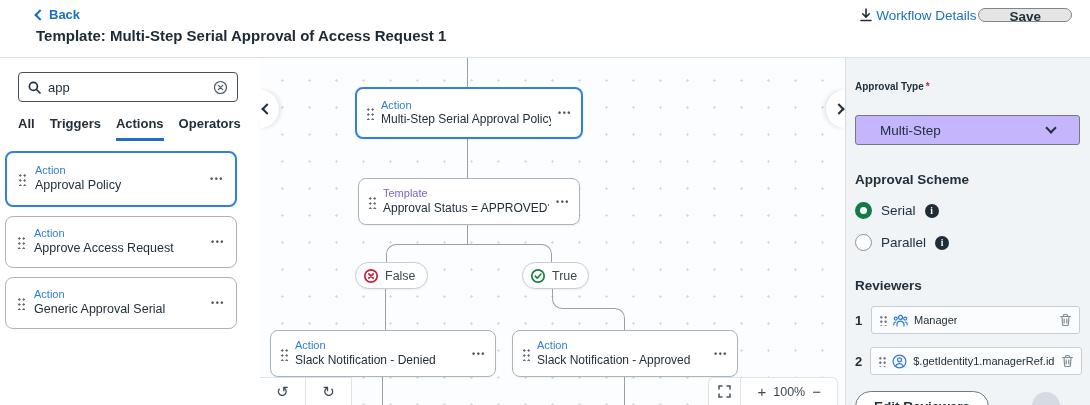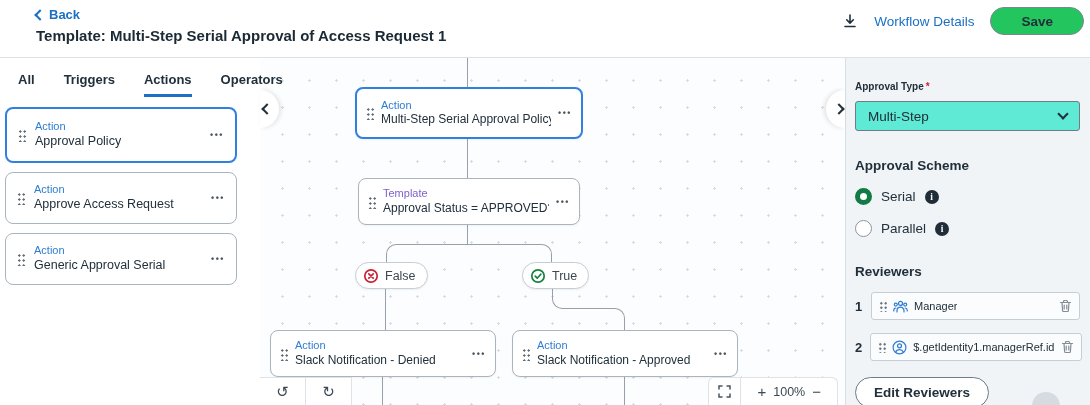--- a/index.html
+++ b/index.html
@@ -4,24 +4,24 @@
 <style>
   * { margin:0; padding:0; box-sizing:border-box; }
   html,body { width:1090px; height:405px; overflow:hidden; background:#fff;
     font-family:"Liberation Sans","DejaVu Sans",sans-serif; color:#21303b; }
 
   
   .header { position:relative; height:58px; background:#fff; border-bottom:1px solid #dbe1e6; }
   .back { position:absolute; left:36px; top:7px; display:flex; align-items:center; gap:5px;
     color:#1a70c2; font-weight:bold; font-size:13px; cursor:pointer; }
   .title { position:absolute; left:36px; top:27px; font-size:15px; font-weight:bold; color:#1b2a35; }
-  .header-actions { position:absolute; right:6px; top:7px; display:flex; align-items:center; gap:16px; }
+  .header-actions { position:absolute; right:18px; top:7px; display:flex; align-items:center; gap:2px; }
   .wf-link { color:#1a70c2; font-size:13.5px; cursor:pointer; }
-  .btn-save { height:28px; padding:0 30px; border:1px solid #7b8791; border-radius:16px;
-    background:#22c55e; font-weight:bold; font-size:13.5px; color:#21303b; cursor:pointer;
+  .btn-save { height:14px; padding:0 30px; border:1px solid #7b8791; border-radius:16px;
+    background:#e5e5e5; font-weight:bold; font-size:13.5px; color:#21303b; cursor:pointer;
     font-family:inherit; }
   .btn-test { height:31px; padding:0 20px; border:none; border-radius:16px;
     background:#fbe38f; font-weight:bold; font-size:13.5px; color:#fff; cursor:default;
     font-family:inherit; }
   .icon-btn { display:inline-flex; align-items:center; cursor:pointer; }
 
   
   .chev { display:inline-block; width:8px; height:8px; border:0 solid #21303b; }
   .chev-left  { border-left-width:2px; border-bottom-width:2px; transform:rotate(45deg); }
   .chev-right { border-top-width:2px; border-right-width:2px; transform:rotate(45deg); }
@@ -30,21 +30,21 @@
 
   
   .main { position:relative; display:flex; height:347px; }
 
   
   .sidebar { width:260px; background:#fff; position:relative; z-index:2; }
   .searchbox { margin:14px 20px 0 18px; width:220px; height:30px; border:1px solid #44505a;
     border-radius:4px; display:flex; align-items:center; padding:0 9px; gap:7px; background:#fff; }
   .searchbox input { border:none; outline:none; flex:1; font-size:13px; color:#21303b;
     font-family:inherit; min-width:0; background:transparent; }
-  .tabs { display:flex; gap:29px; margin:14px 18px 0 18px; }
+  .tabs { display:flex; gap:15px; margin:14px 18px 0 18px; }
   .tab { font-size:13px; font-weight:bold; color:#21303b; padding-bottom:7px; cursor:pointer;
     border-bottom:3px solid transparent; }
   .tab.active { border-bottom-color:#1f6fc4; }
   .cards { margin:10px 0 0 5px; width:232px; display:flex; flex-direction:column; gap:9px; }
   .card { background:#fff; border:1px solid #a9b4bd; border-radius:8px; height:52px;
     display:flex; align-items:center; padding:0 11px; gap:9px; cursor:pointer; }
   .card.selected { border:2px solid #2f80e0; height:56px; }
 
   .dots { width:8px; height:14px; flex:0 0 8px;
     background-image:radial-gradient(circle,#5f6b75 1.1px,transparent 1.3px);
@@ -95,23 +95,23 @@
   .collapse { position:absolute; top:32px; width:19px; height:38px; background:#fff; z-index:6;
     display:flex; align-items:center; justify-content:center; cursor:pointer; }
   .collapse.left  { left:260px; border-radius:0 19px 19px 0; box-shadow:2px 0 4px rgba(30,45,60,.12); }
   .collapse.right { left:826px; border-radius:19px 0 0 19px; box-shadow:-2px 0 4px rgba(30,45,60,.12); }
 
   
   .config { width:245px; background:#f1f4f6; border-left:1px solid #d8dee3; position:relative;
     padding:0 10px 0 9px; overflow:hidden; }
   .field-label { margin-top:23px; font-size:10px; font-weight:bold; color:#21303b; }
   .req { color:#cc2036; margin-left:2px; }
-  .select { margin-top:9px; height:30px; background:#5eead4; border:1px solid #6f7b85;
+  .select { margin-top:23px; height:30px; background:#c4b5fd; border:1px solid #6f7b85;
     border-radius:3px; display:flex; align-items:center; justify-content:space-between;
-    padding:0 12px; font-size:13.5px; cursor:pointer; }
+    padding:0 24px; font-size:13.5px; cursor:pointer; }
   .section-label { margin-top:27px; font-size:13.5px; font-weight:bold; color:#21303b; }
   .radio-row { display:flex; align-items:center; gap:9px; margin-top:15px; cursor:pointer; }
   .radio { width:17px; height:17px; border-radius:50%; background:#fff; border:1.5px solid #8a949d; flex:0 0 17px; }
   .radio.checked { border:5px solid #117a45; }
   .radio-label { font-size:13.5px; }
   .info { width:14px; height:14px; border-radius:50%; background:#1f2d38; color:#fff;
     font-size:9.5px; font-weight:bold; display:inline-flex; align-items:center;
     justify-content:center; font-family:"Liberation Serif",serif; cursor:pointer; }
   .rev-row { display:flex; align-items:center; gap:8px; margin-top:13px; }
   .rev-num { font-size:13px; font-weight:bold; width:8px; }
@@ -142,20 +142,35 @@
       </svg>
     </span>
     <a class="wf-link">Workflow Details</a>
     <button class="btn-save">Save</button>
   </div>
 </div>
 
 <div class="main">
 
   <div class="sidebar">
+    <div class="searchbox">
+      <span style="display:flex">
+        <svg width="13" height="13" viewBox="0 0 13 13" fill="none" stroke="#21303b" stroke-width="1.7" stroke-linecap="round">
+          <circle cx="5.4" cy="5.4" r="4"></circle>
+            <path d="M8.5 8.5 12 12"></path>
+        </svg>
+      </span>
+      <input value="app" style="">
+      <span class="icon-btn">
+        <svg width="15" height="15" viewBox="0 0 15 15" fill="none" stroke="#4a555e" stroke-width="1.2" stroke-linecap="round">
+          <circle cx="7.5" cy="7.5" r="6"></circle>
+            <path d="M5.3 5.3l4.4 4.4M9.7 5.3l-4.4 4.4"></path>
+        </svg>
+      </span>
+    </div>
     <div class="tabs">
       <span class="tab">All</span>
       <span class="tab">Triggers</span>
       <span class="tab active">Actions</span>
       <span class="tab">Operators</span>
     </div>
     <div class="cards">
       <div class="card selected">
         <span class="dots"></span>
         <div class="node-text">

